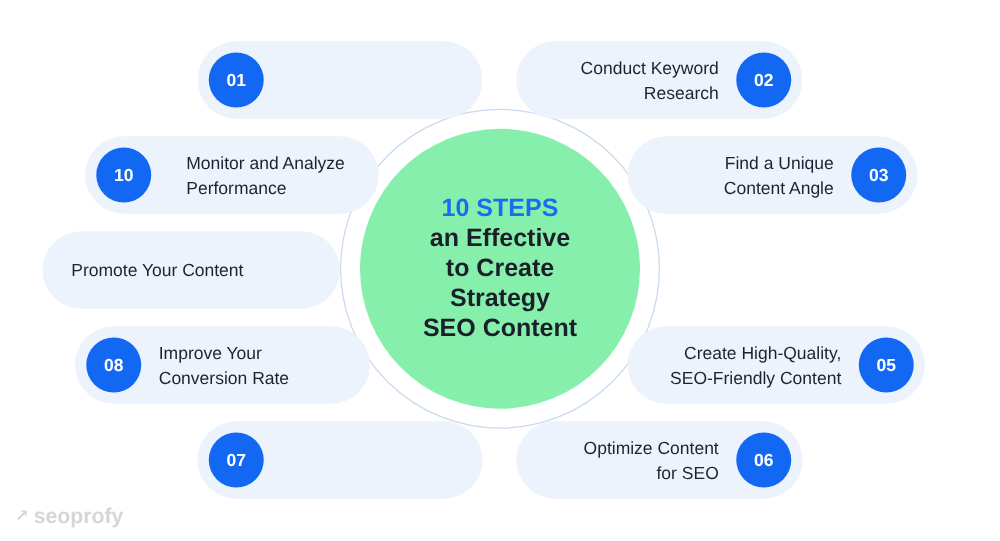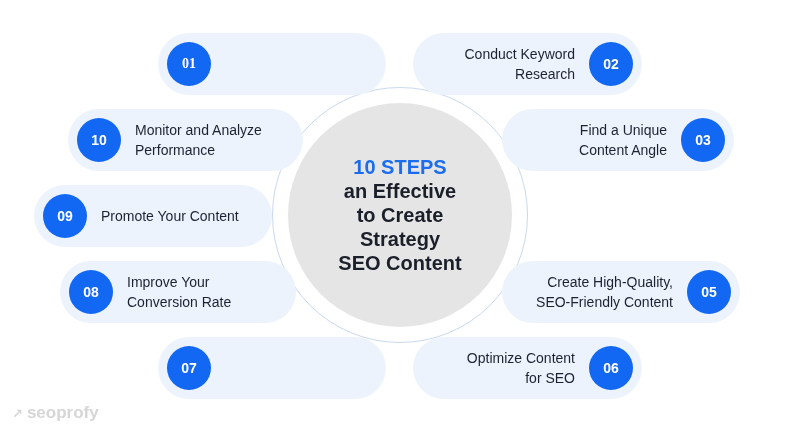--- a/index.html
+++ b/index.html
@@ -15,21 +15,21 @@
     left: 272px; top: 87px; width: 256px; height: 256px;
     border-radius: 50%;
     border: 1.5px solid #c9d9ef;
     box-sizing: border-box;
     background: #ffffff;
   }
   .core {
     position: absolute;
     left: 288px; top: 103px; width: 224px; height: 224px;
     border-radius: 50%;
-    background: #e5e5e5;
+    background: #86efac;
     display: flex; flex-direction: column; align-items: center; justify-content: center;
     text-align: center;
   }
   .core .hl { color: #1a6cf0; font-weight: 700; font-size: 20px; line-height: 24px; }
   .core .tl { color: #1b1f2a; font-weight: 700; font-size: 20px; line-height: 24px; }
   .pill {
     position: absolute;
     height: 62px;
     border-radius: 31px;
     background: #edf3fc;
@@ -65,44 +65,43 @@
 
   <div class="ring"></div>
   <div class="core">
     <div class="hl">10 STEPS</div>
     <div class="tl">an Effective</div>
     <div class="tl">to Create</div>
     <div class="tl">Strategy</div>
     <div class="tl">SEO Content</div>
   </div>
 
-  <div class="pill left" style="left:158px; top:33px; width:228px;font-family:Liberation Serif, serif;">
+  <div class="pill left" style="left:158px; top:33px; width:228px;">
     <div class="badge">01</div>
   </div>
 
   <div class="pill right" style="left:413px; top:33px; width:229px;">
     <div class="label">Conduct Keyword
 Research</div>
     <div class="badge">02</div>
   </div>
 
-  <div class="pill left" style="left:68px; top:109px; width:235px;">
+  <div class="pill left" style="left:68px; top:109px; width:235px;gap:14px;">
     <div class="badge">10</div>
     <div class="label">Monitor and Analyze
 Performance</div>
   </div>
 
   <div class="pill right" style="left:502px; top:109px; width:232px;">
     <div class="label">Find a Unique
 Content Angle</div>
     <div class="badge">03</div>
   </div>
 
   <div class="pill left" style="left:34px; top:185px; width:238px;">
-    <div class="badge">09</div>
     <div class="label">Promote Your Content</div>
   </div>
 
 
   <div class="pill left" style="left:60px; top:261px; width:236px;">
     <div class="badge">08</div>
     <div class="label">Improve Your
 Conversion Rate</div>
   </div>
 

